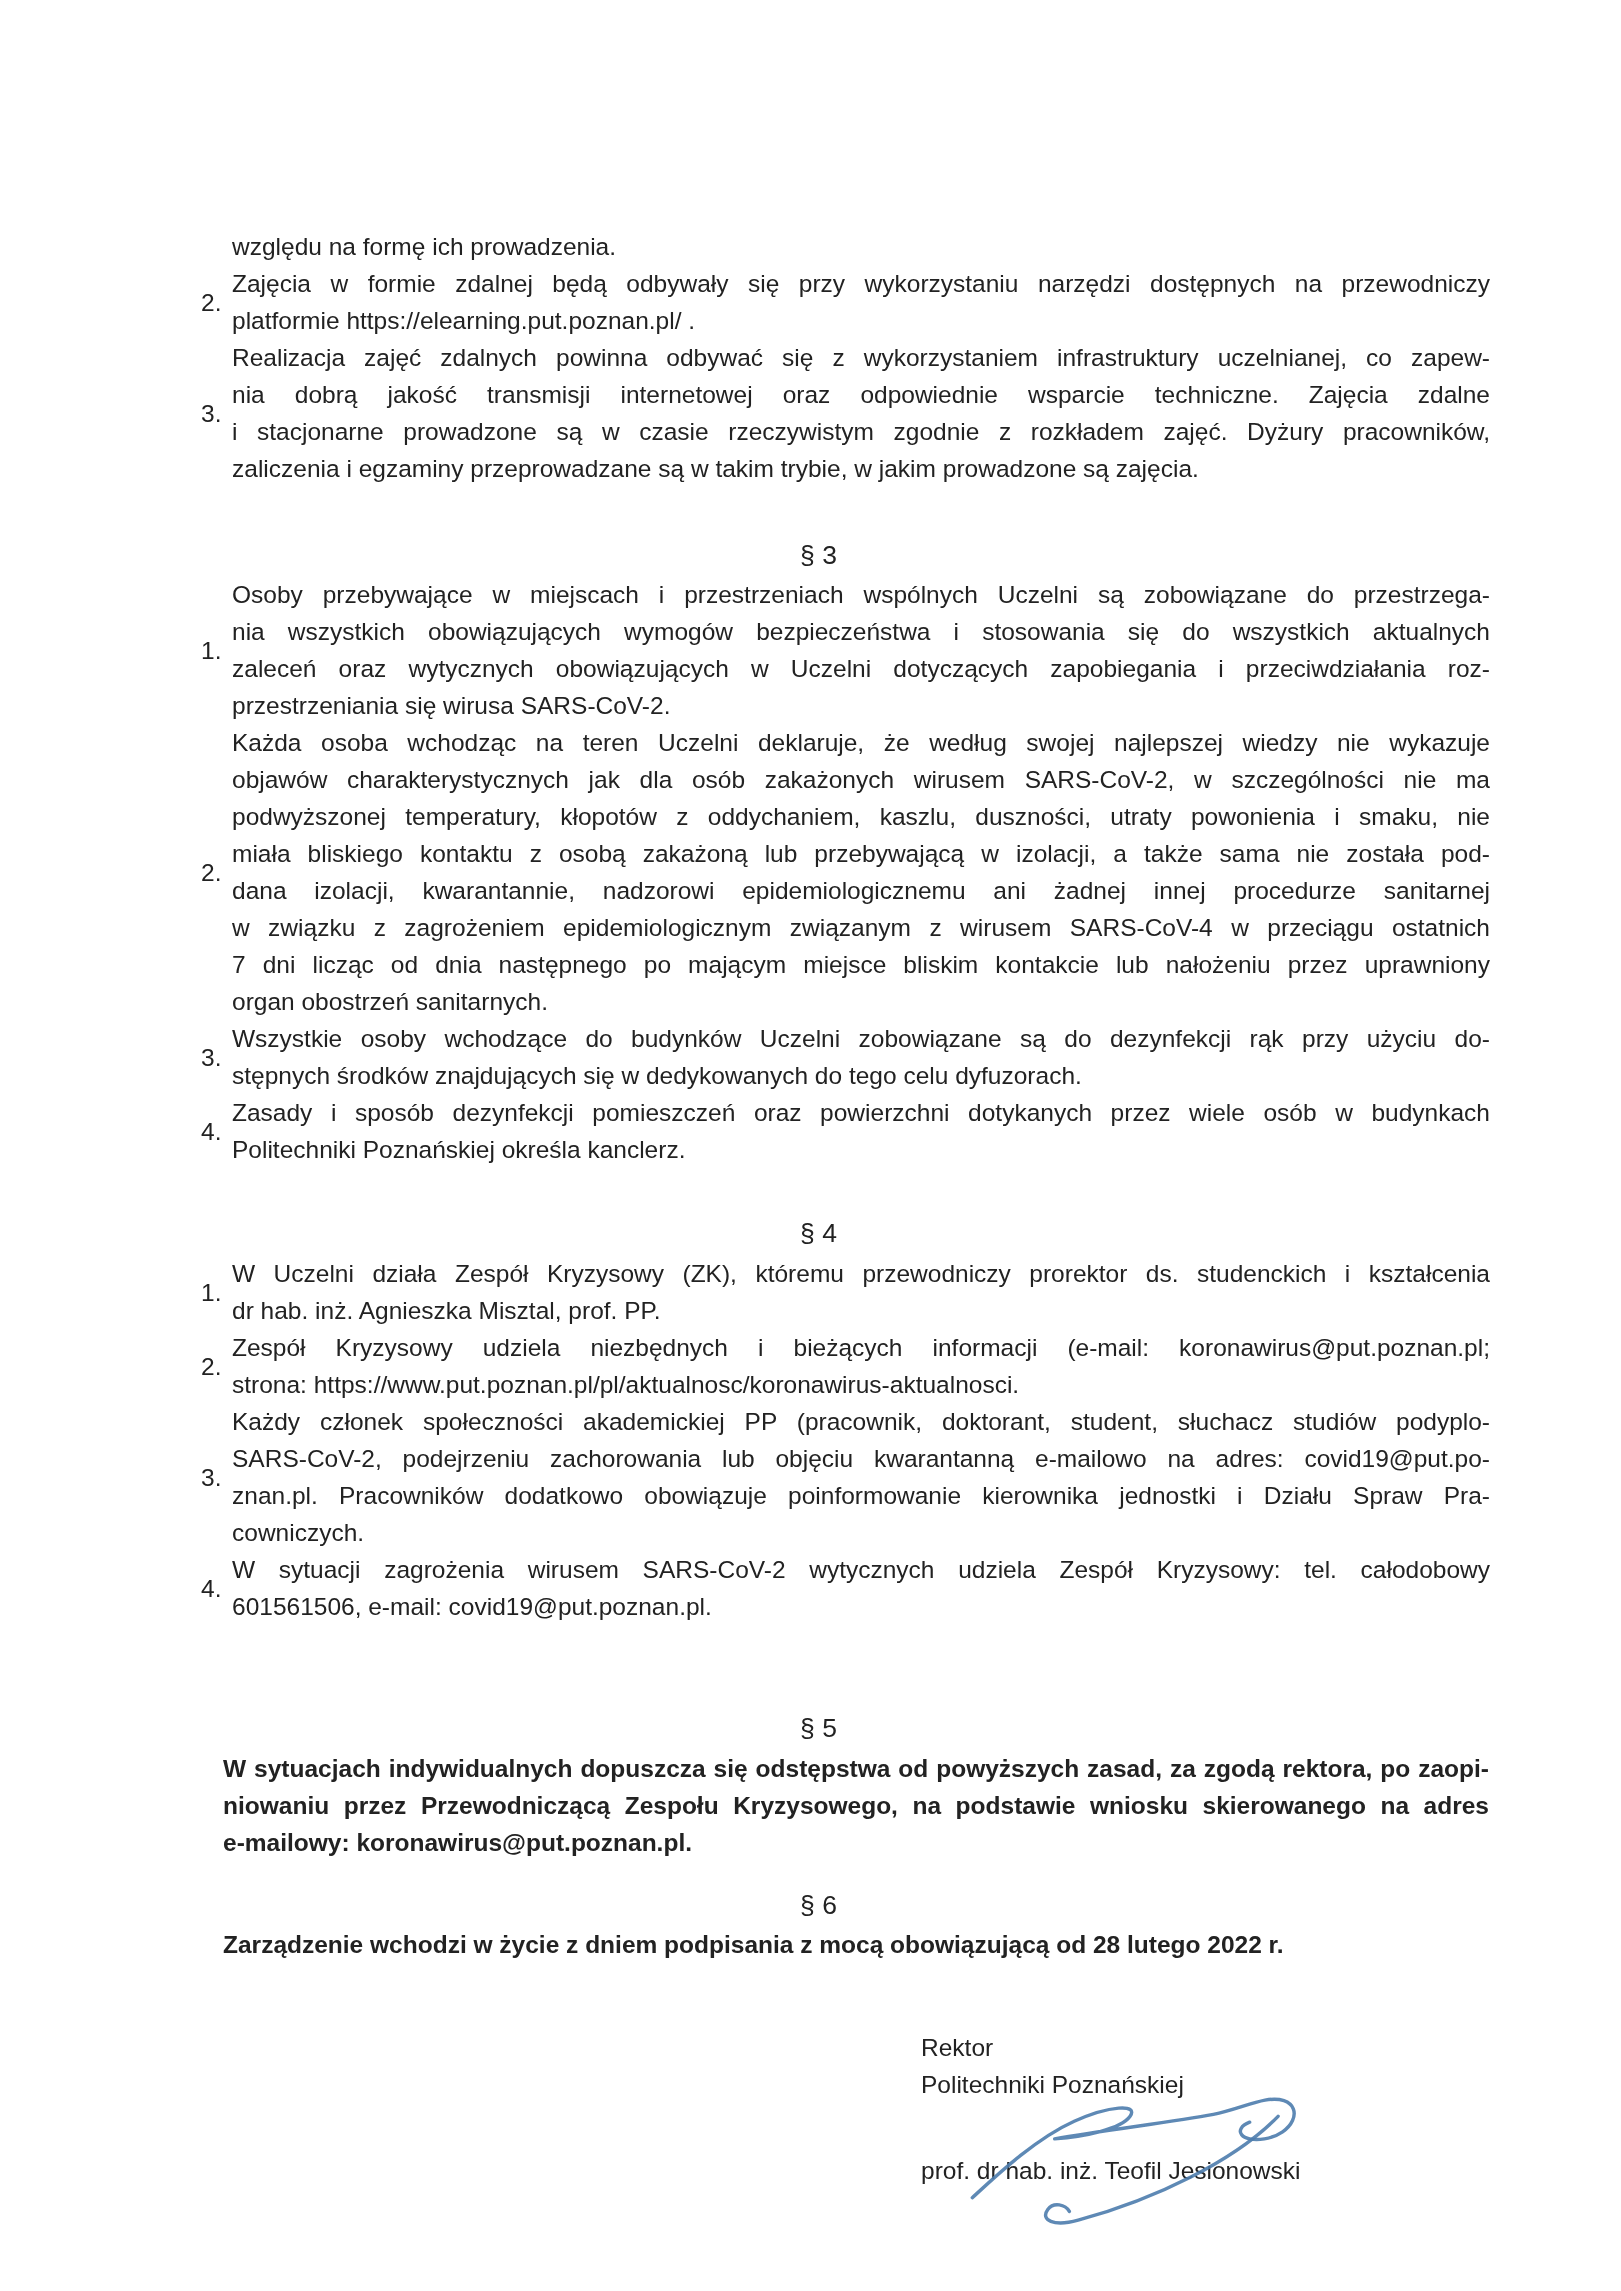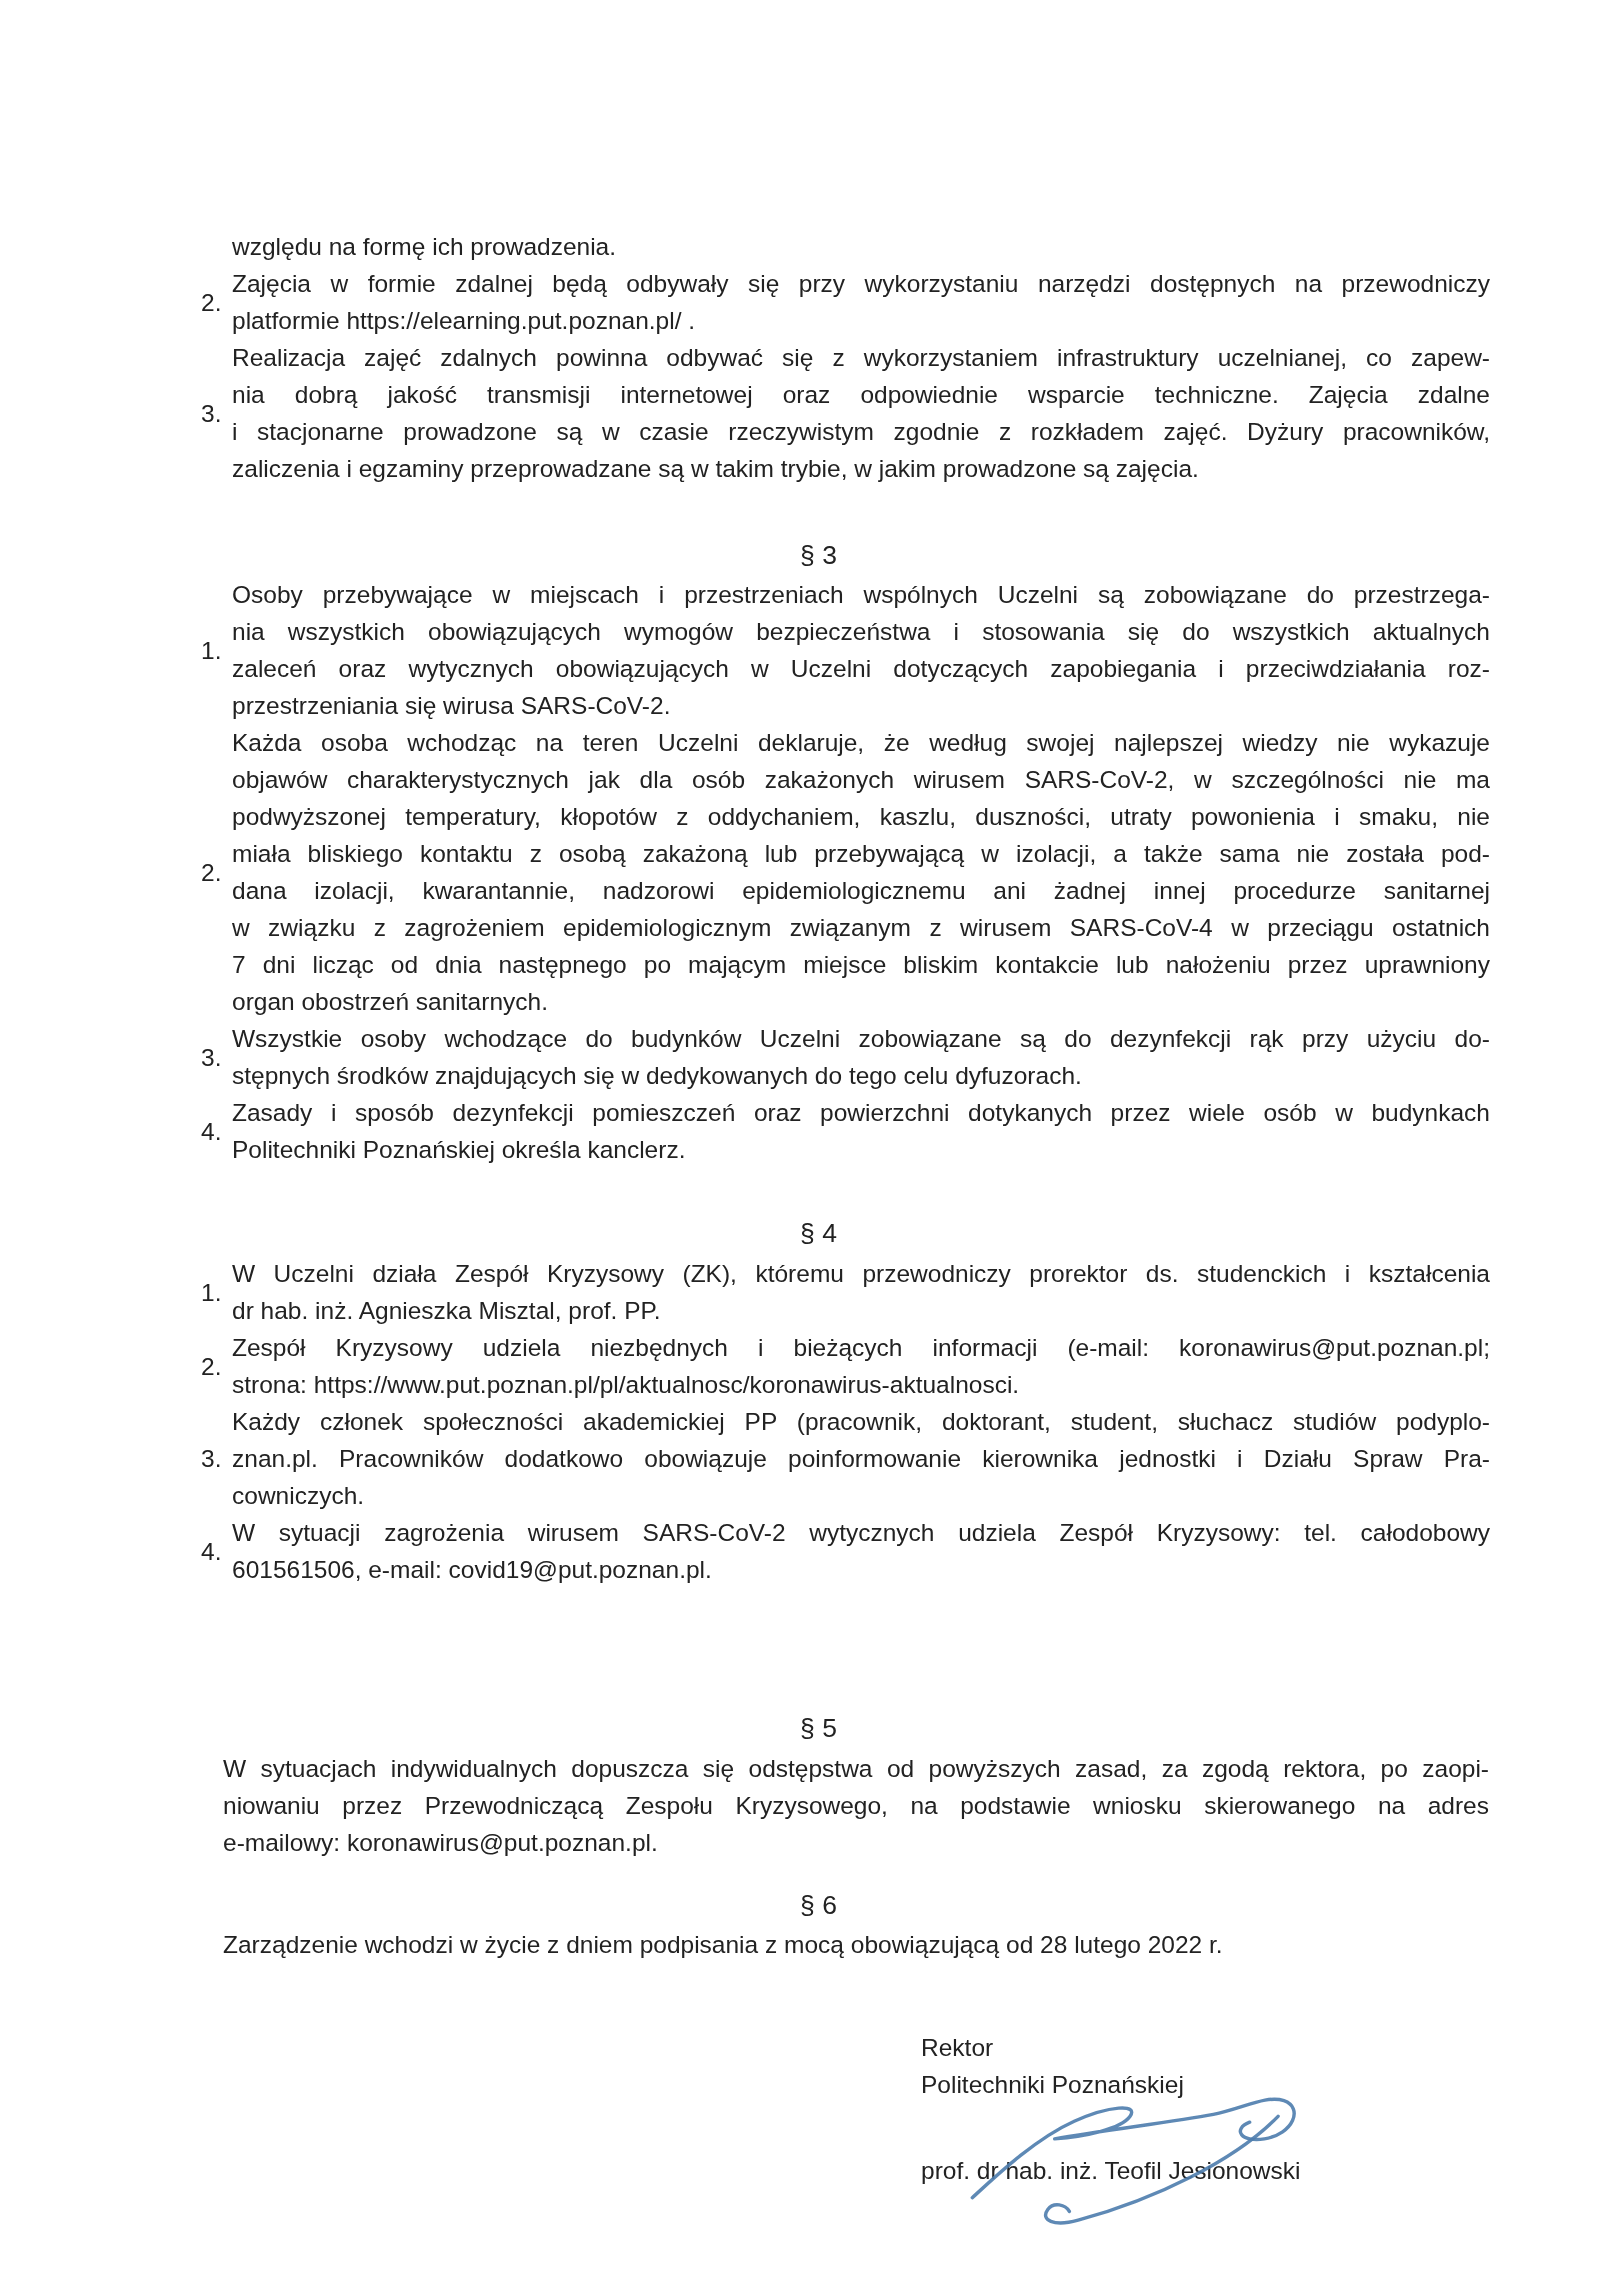--- a/index.html
+++ b/index.html
@@ -31,20 +31,21 @@
     left: 201px;
     width: 1289px;
   }
   .item { display: flex; align-items: center; }
   .num  { flex: none; width: 31px; }
   .txt  { flex: 1 1 auto; min-width: 0; }
   .para {
     position: absolute;
     left: 223px;
     width: 1266px;
+    font-weight: bold;
   }
   .jline {
     text-align: justify;
     text-align-last: justify;
     -moz-text-align-last: justify;
     text-justify: inter-word;
     white-space: normal;
   }
   .jline.last {
     text-align: left;
@@ -159,20 +160,21 @@
           <div class="num">2.</div>
           <div class="txt">
             <div class="jline">Zespół Kryzysowy udziela niezbędnych i bieżących informacji (e-mail: koronawirus@put.poznan.pl;</div>
             <div class="jline last">strona: https://www.put.poznan.pl/pl/aktualnosc/koronawirus-aktualnosci.</div>
           </div>
         </div>
         <div class="item">
           <div class="num">3.</div>
           <div class="txt">
             <div class="jline">Każdy członek społeczności akademickiej PP (pracownik, doktorant, student, słuchacz studiów podyplo-</div>
+            <div class="jline">SARS-CoV-2, podejrzeniu zachorowania lub objęciu kwarantanną e-mailowo na adres: covid19@put.po-</div>
             <div class="jline">znan.pl. Pracowników dodatkowo obowiązuje poinformowanie kierownika jednostki i Działu Spraw Pra-</div>
             <div class="jline last">cowniczych.</div>
           </div>
         </div>
         <div class="item">
           <div class="num">4.</div>
           <div class="txt">
             <div class="jline">W sytuacji zagrożenia wirusem SARS-CoV-2 wytycznych udziela Zespół Kryzysowy: tel. całodobowy</div>
             <div class="jline last">601561506, e-mail: covid19@put.poznan.pl.</div>
           </div>

